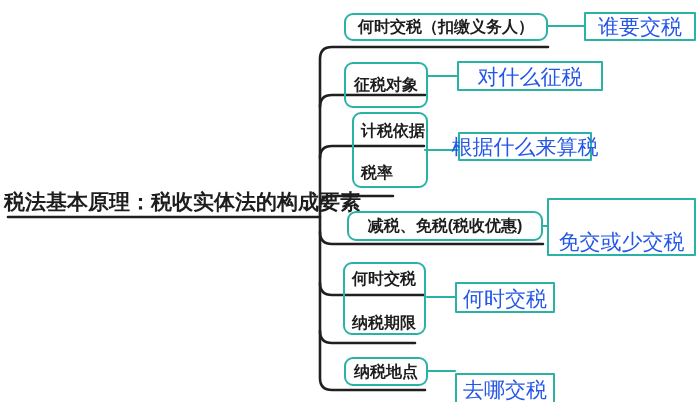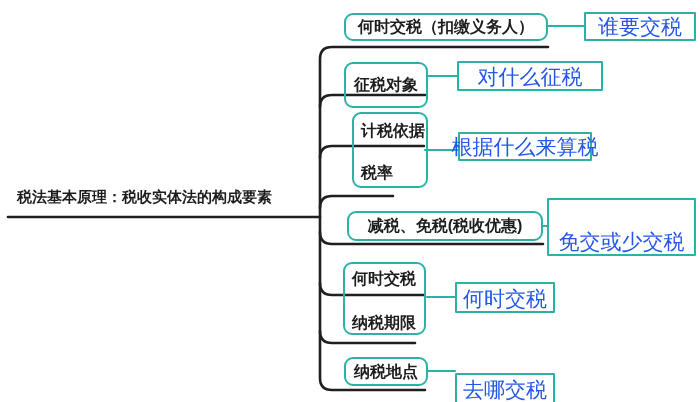--- a/index.html
+++ b/index.html
@@ -2,22 +2,22 @@
 <html><head>
 <meta charset="utf-8">
 <style>
   html,body{margin:0;padding:0;background:#ffffff;}
   .stage{
     position:relative;width:700px;height:402px;background:#ffffff;overflow:hidden;
     font-family:"Liberation Sans","DejaVu Sans",sans-serif;
   }
   .stage svg{position:absolute;left:0;top:0;}
   .root-label{
-    position:absolute;left:17px;top:188px;
-    font-size:15px;font-weight:bold;color:#1d1d1d;white-space:nowrap;
+    position:absolute;left:4px;top:188px;
+    font-size:21px;font-weight:bold;color:#1d1d1d;white-space:nowrap;
   }
   .tbox{
     position:absolute;box-sizing:border-box;
     border:2px solid #2ab2a5;border-radius:9px;background:#ffffff00;
   }
   .tbox.single{display:flex;align-items:center;justify-content:center;}
   .tlabel{
     font-size:16px;font-weight:bold;color:#1d1d1d;white-space:nowrap;line-height:18px;
   }
   .tlabel.abs{position:absolute;left:7px;}

